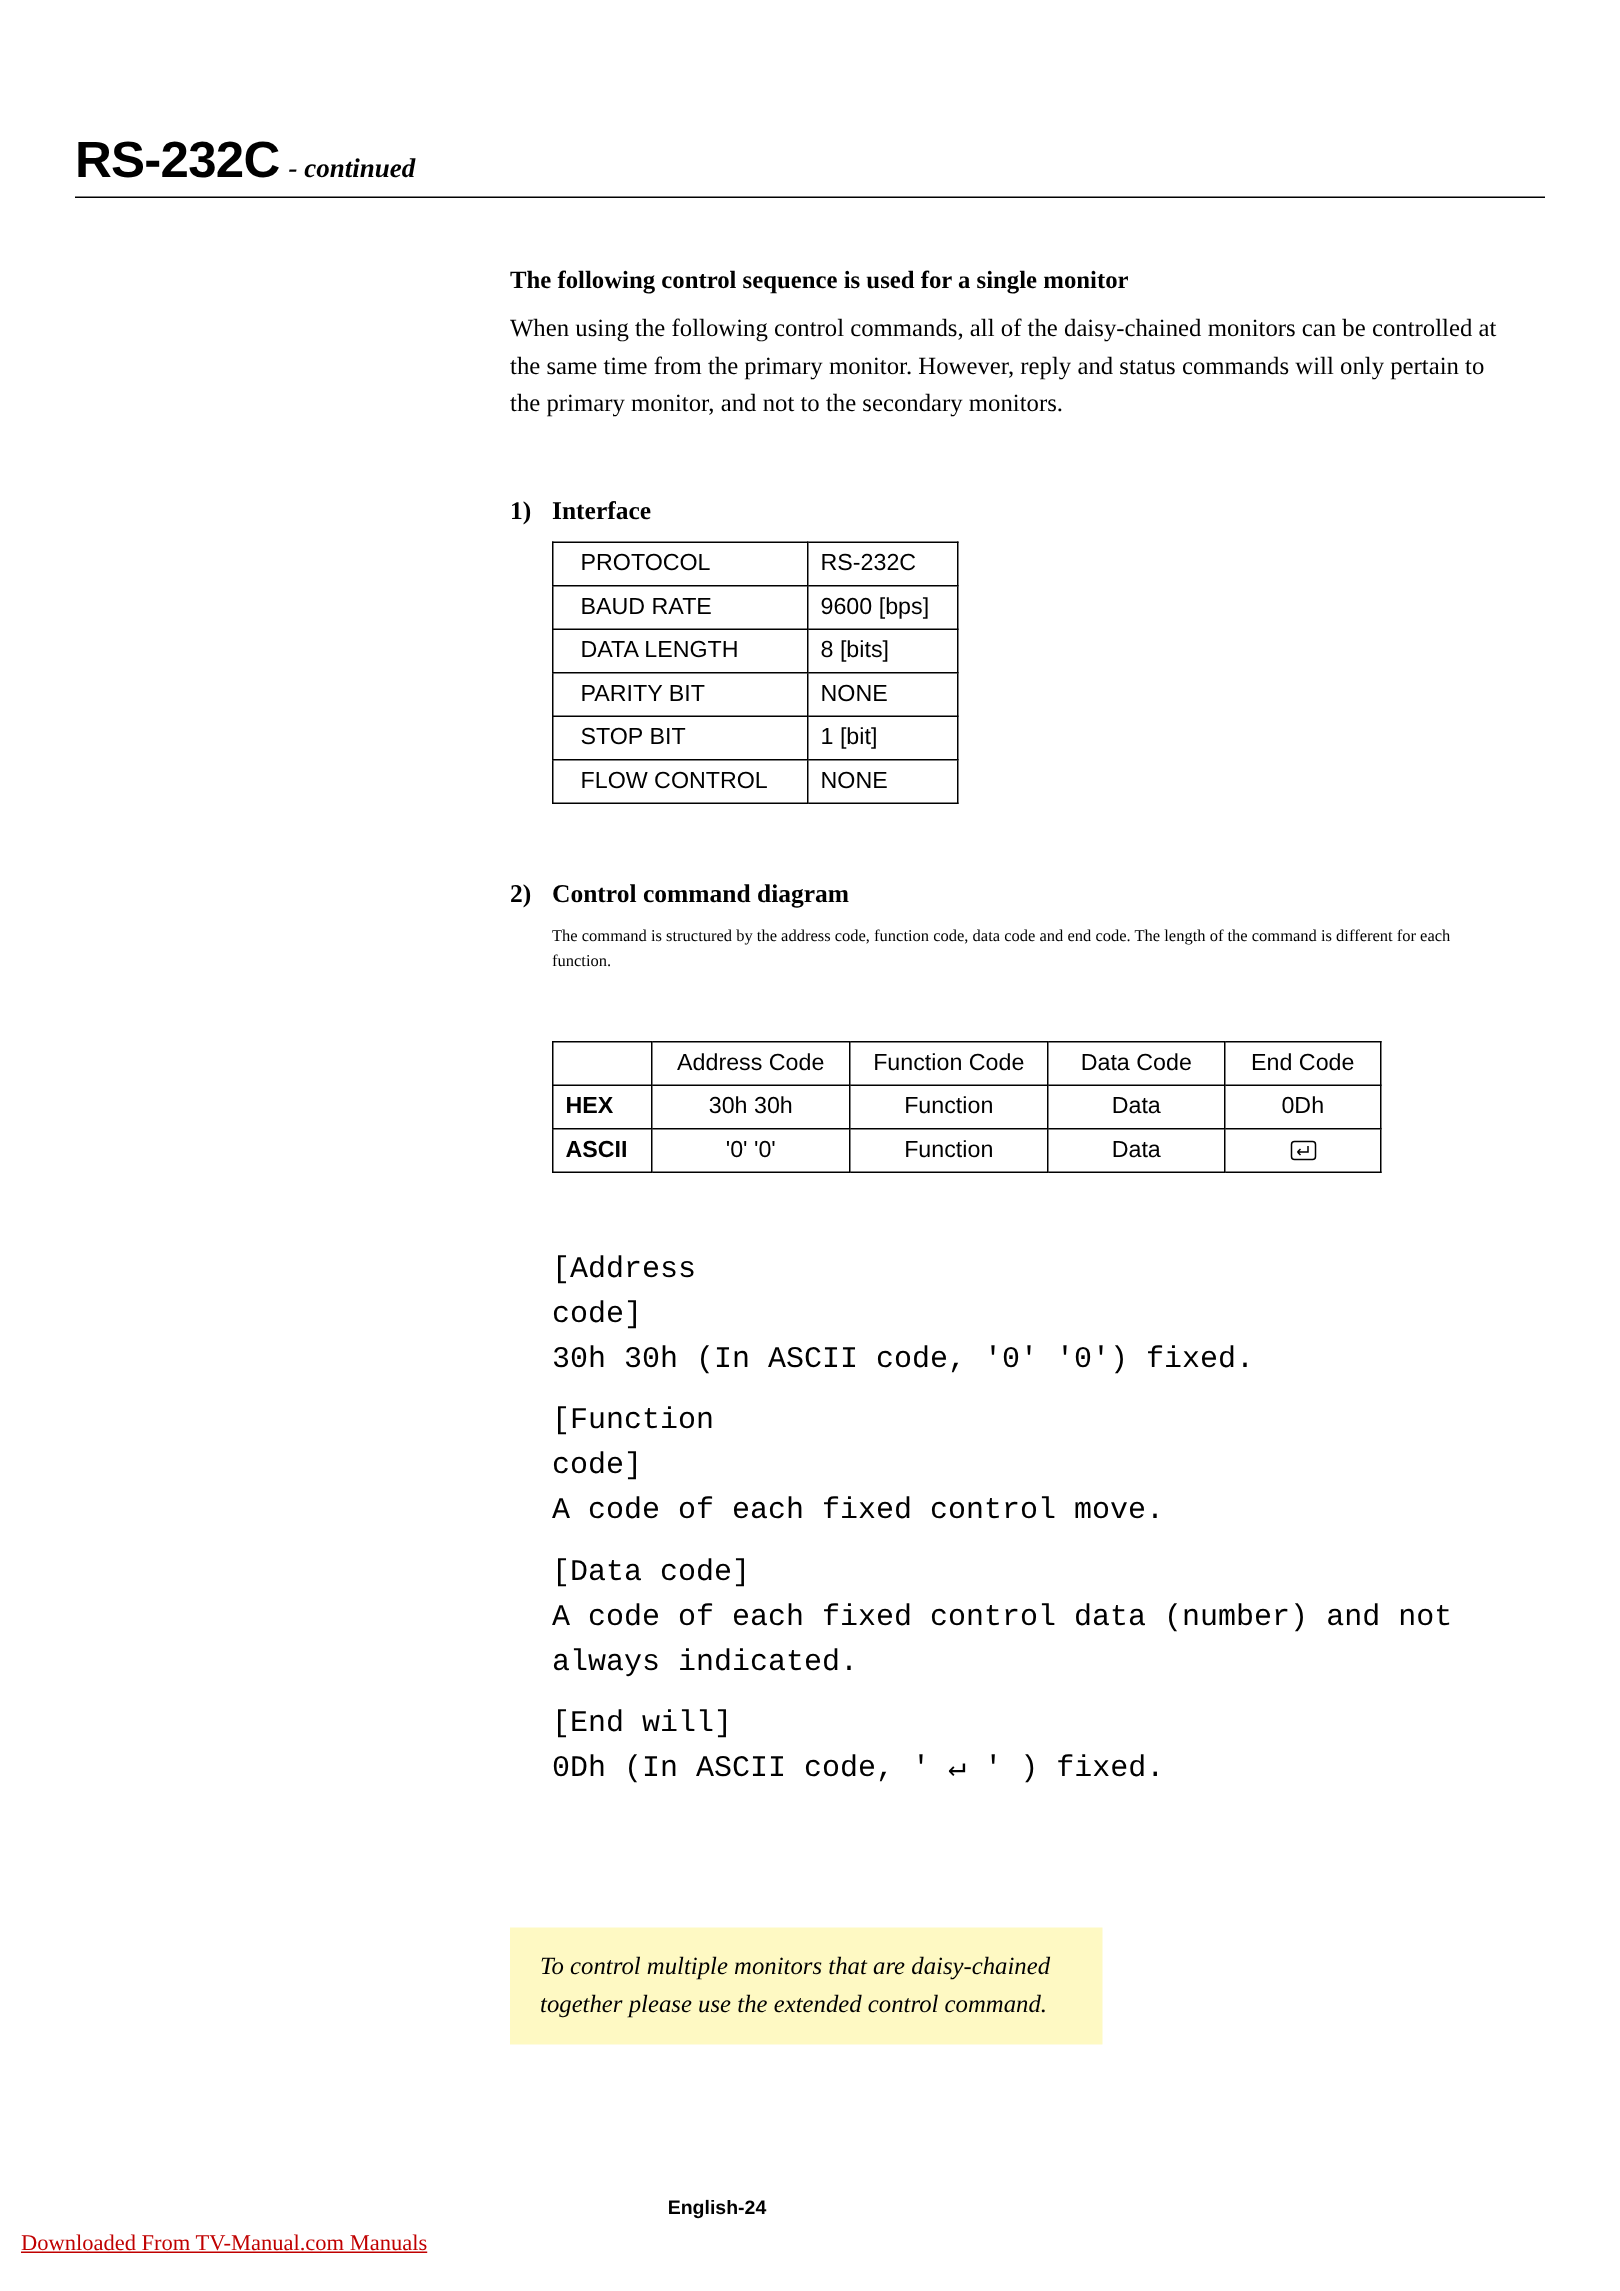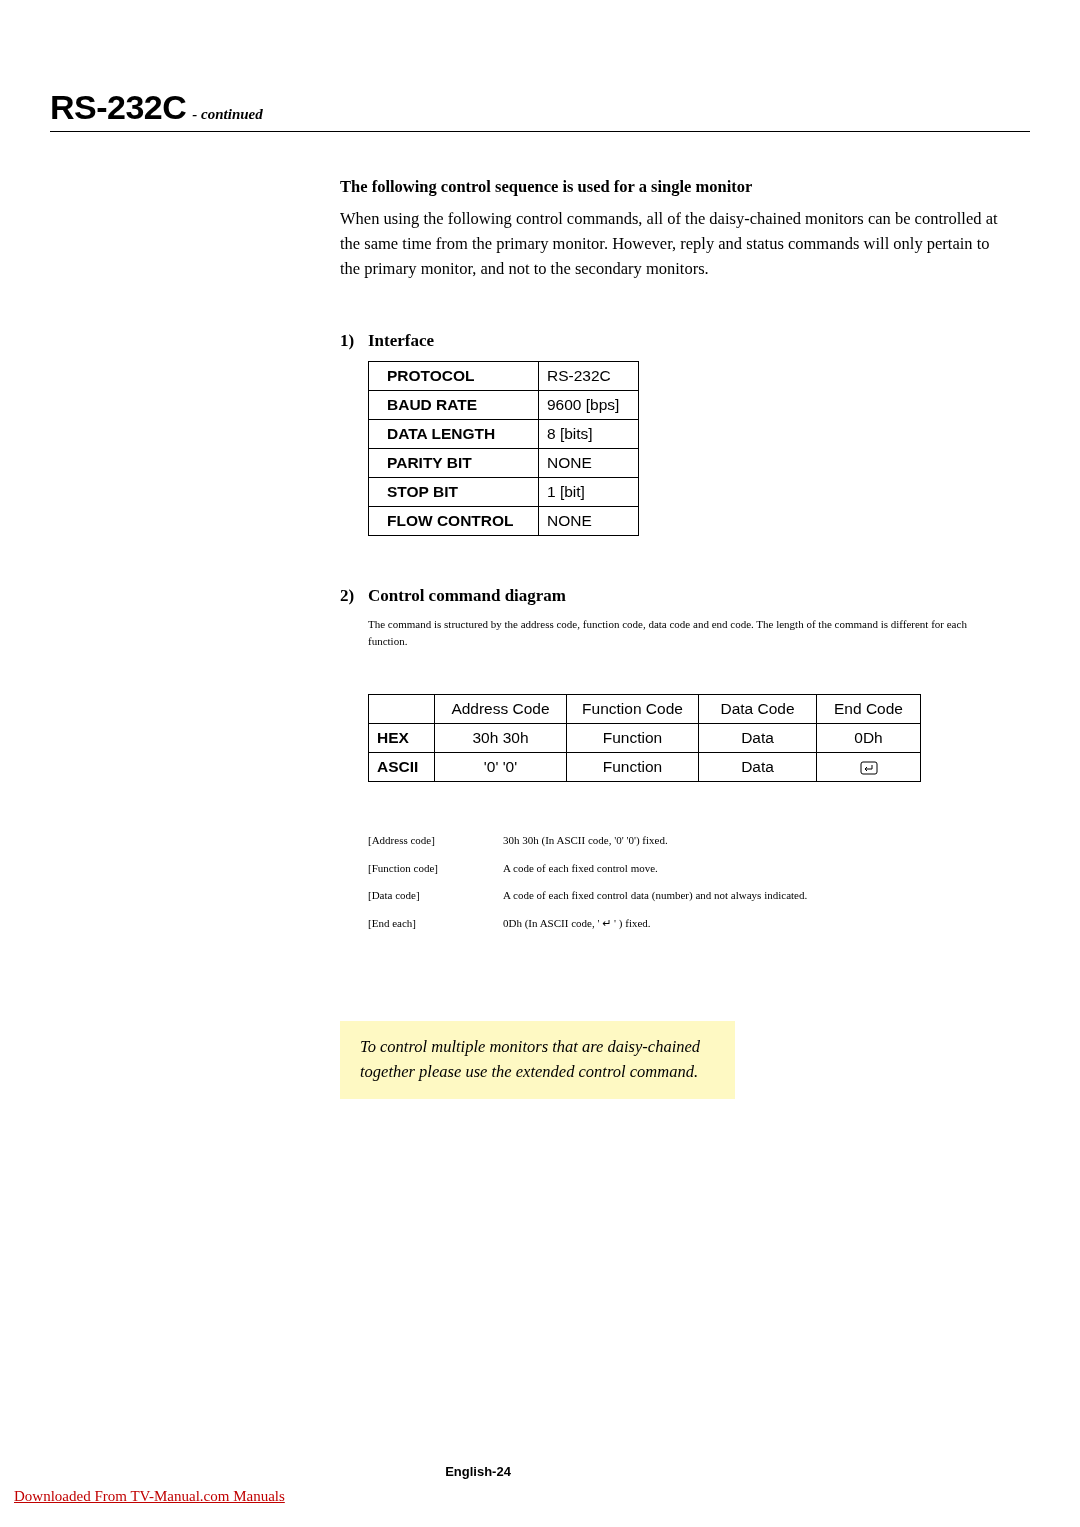--- a/index.html
+++ b/index.html
@@ -26,21 +26,21 @@
     .header-title {
       font-family: Arial, sans-serif;
       font-weight: 900;
       font-size: 34px;
       letter-spacing: -0.5px;
     }
     .header-subtitle {
       font-family: Georgia, serif;
       font-style: italic;
       font-weight: bold;
-      font-size: 15px;
+      font-size: 18px;
       margin-left: 6px;
     }
     .content {
       margin-left: 290px;
       width: 665px;
     }
     .bold-heading {
       font-family: Georgia, serif;
       font-weight: bold;
       font-size: 16.5px;
@@ -73,21 +73,21 @@
       margin-bottom: 50px;
       border: 1.5px solid #000;
     }
     .interface-table td {
       border: 1px solid #000;
       font-family: Arial, Helvetica, sans-serif;
       font-size: 15.5px;
       padding: 5px 8px;
     }
     .interface-table td:first-child {
-      font-weight: bold;
+      font-weight: normal;
       width: 170px;
       padding-left: 18px;
     }
     .interface-table td:last-child {
       width: 100px;
     }
     .section-desc {
       font-family: Georgia, serif;
       font-size: 11px;
       line-height: 1.5;
@@ -120,23 +120,24 @@
     .command-table .col-func { width: 132px; margin-left: 23px; }
     .command-table .col-data { width: 118px; }
     .command-table .col-end { width: 104px; text-align: center; }
     .definitions {
       margin-left: 28px;
       margin-bottom: 90px;
     }
     .def-row {
       display: flex;
       margin-bottom: 11px;
-      font-family: Liberation Serif, serif;
-      font-size: 11px;
-      line-height: 1.5;
+      font-family: Liberation Mono, monospace;
+      font-size: 20px;
+      line-height: 1.5;
+      flex-direction: column;
     }
     .def-label {
       width: 135px;
       flex-shrink: 0;
     }
     .def-value {
       flex: 1;
     }
     .note-box {
       background: #fef9c3;
@@ -262,21 +263,21 @@
     </div>
     <div class="def-row">
       <span class="def-label">[Function code]</span>
       <span class="def-value">A code of each fixed control move.</span>
     </div>
     <div class="def-row">
       <span class="def-label">[Data code]</span>
       <span class="def-value">A code of each fixed control data (number) and not always indicated.</span>
     </div>
     <div class="def-row">
-      <span class="def-label">[End each]</span>
+      <span class="def-label">[End will]</span>
       <span class="def-value">0Dh (In ASCII code, ' ↵ ' ) fixed.</span>
     </div>
   </div>
 
   <div class="note-box">To control multiple monitors that are daisy-chained together please use the extended control command.</div>
 
 </div>
 
 <div class="footer-page">English-24</div>
 <a class="footer-download">Downloaded From TV-Manual.com Manuals</a>

